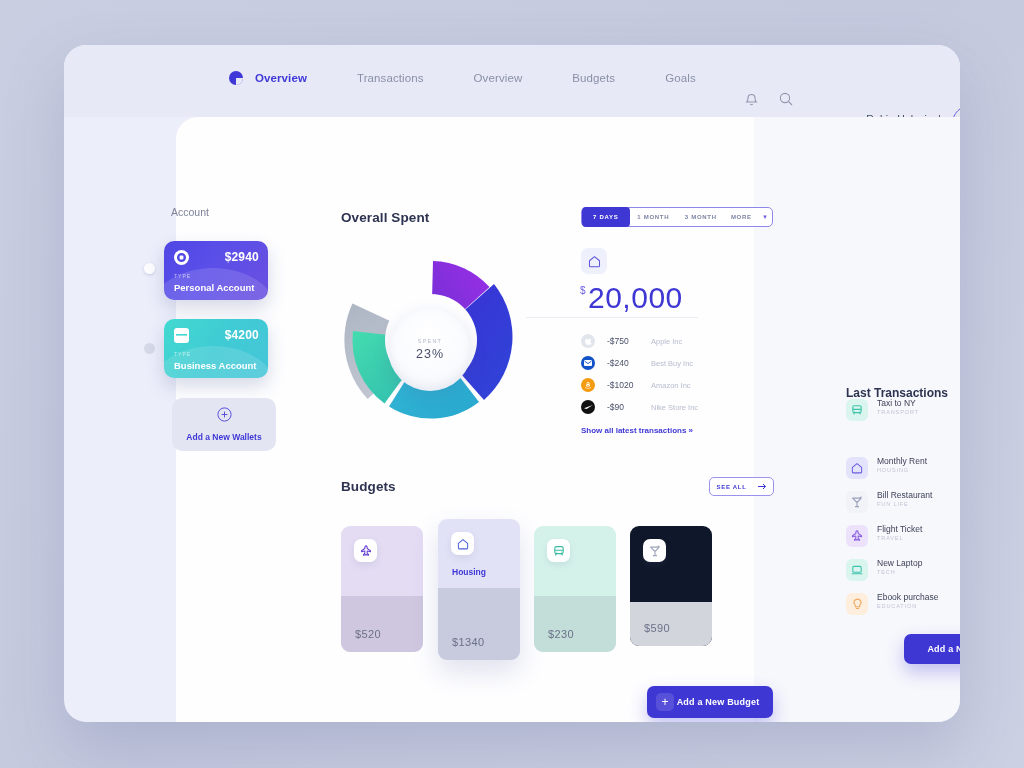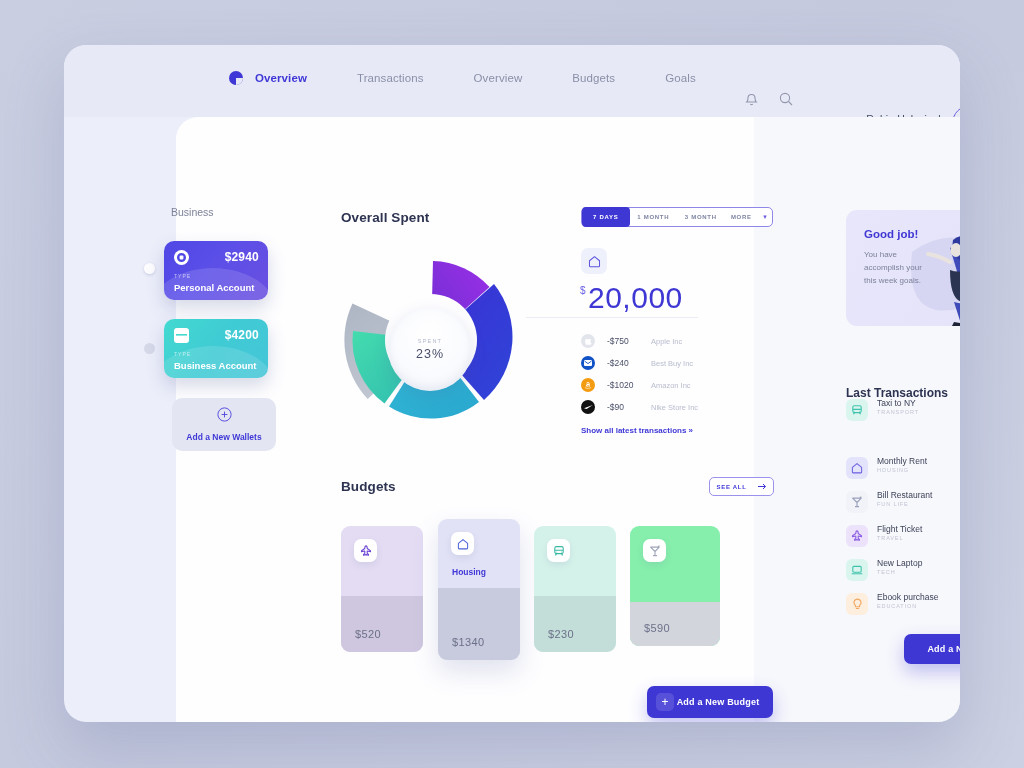--- a/index.html
+++ b/index.html
@@ -238,21 +238,21 @@
           <ellipse cx="17" cy="13.5" rx="6.2" ry="7" fill="#3f4450"></ellipse>
           <path d="M10.5 10 Q16 4 22.5 9.5 Q24 11 22 12 Q16 9 11.5 12.5 Z" fill="#2f3440"></path>
           <ellipse cx="13.6" cy="14.5" rx="1.5" ry="2" fill="#d8dae2"></ellipse>
         </svg>
       </div>
     </div>
 
     <div class="main"></div>
     <div class="right-panel"></div>
 
-    <div class="wallets-label">Business</div>
+    <div class="wallets-label">Account</div>
     <div class="rail-dot a"></div>
     <div class="rail-dot b"></div>
 
     <div class="wcard personal">
       <div class="wave"></div>
       <div class="w-badge">
         <svg width="9" height="9" viewBox="0 0 9 9">
             <circle cx="4.5" cy="4.5" r="4.5" fill="#4f46e5"></circle>
             <rect x="2.6" y="2.6" width="3.8" height="3.8" rx="1" fill="#fff"></rect>
           </svg>
@@ -425,51 +425,35 @@
       <div class="lower" style="height:56px; background:#c3ded8;"></div>
       <div class="b-ico">
         <svg width="12" height="12" viewBox="0 0 12 12" fill="none" stroke="#39b9a4" stroke-width="1.1" stroke-linejoin="round">
           <rect x="1.8" y="1.6" width="8.4" height="7" rx="1.6"></rect>
             <path d="M1.8 5.2h8.4M3.6 7.1h.5M8 7.1h.5M3.5 8.6 2.4 10.4M8.5 8.6l1.1 1.8"></path>
         </svg>
       </div>
       <div class="b-amt">$230</div>
     </div>
 
-    <div class="bcard" style="left:566px; top:481px; width:90px; height:120px; background:#86efac;">
+    <div class="bcard" style="left:566px; top:481px; width:82px; height:120px; background:#0f172a;">
       <div class="lower" style="height:44px; background:#d3d5dd;"></div>
       <div class="b-ico">
         <svg width="12" height="12" viewBox="0 0 12 12" fill="none" stroke="#a0a6ba" stroke-width="1.1" stroke-linejoin="round">
           <path d="M1.6 2.1h8.6L6 6.5z M6 6.5v4M4 10.6h4M8.4 2.1 10.4.7"></path>
         </svg>
       </div>
       <div class="b-amt">$590</div>
     </div>
 
     <div class="btn-primary" style="left:583px; top:641px; width:126px; height:32px;">
       <div class="plus-box">+</div>
       <span style="margin-left:16px;">Add a New Budget</span>
     </div>
 
-    <div class="goodjob">
-      <svg style="position:absolute;left:52px;top:8px;" width="100" height="110" viewBox="0 0 100 110">
-        <path d="M14 34 Q48 10 78 26 Q96 38 84 70 Q70 96 38 92 Q8 86 14 34 Z" fill="#d6d6f2"></path>
-        <path d="M52 30 q14-10 23 2 q8 11 2 22 q-6 10-16 6 z" fill="#3f4bb8"></path>
-        <path d="M55 22 q9-8 17 0 q6 7 1 15 q-6 8-13 4 q-7-6-5-19z" fill="#2e3a9e"></path>
-        <ellipse cx="58" cy="32" rx="5.5" ry="7" fill="#e9e3df"></ellipse>
-        <path d="M52 52 q10 4 19-2 l7 30 q-4 6-14 4 q-12-3-12-32z" fill="#2b3450"></path>
-        <path d="M56 84 q10 3 18-1 l-2 22 -9 1 z" fill="#3f4bb8"></path>
-        <path d="M70 84 q6 2 10 0 l4 22 -8 2 z" fill="#8c93c9"></path>
-        <path d="M30 36 q12 2 22 8" stroke="#e9e3df" stroke-width="4" fill="none" stroke-linecap="round"></path>
-        <path d="M56 104 l12 2 -1 4 -13-2z" fill="#1e2437"></path>
-        <path d="M74 106 l12 2 -1 4 -13-2z" fill="#1e2437"></path>
-      </svg>
-      <div class="gj-title">Good job!</div>
-      <div class="gj-text">You have accomplish your this week goals.</div>
-    </div>
 
     <div class="lt-title">Last Transactions</div>
 
     <div class="trow" style="top:352px;">
       <div class="t-ico" style="background:#d9f5ee;">
         <svg width="12" height="12" viewBox="0 0 12 12" fill="none" stroke="#3fc3ad" stroke-width="1.1" stroke-linejoin="round">
             <rect x="1.8" y="1.8" width="8.4" height="6.8" rx="1.5"></rect>
             <path d="M1.8 5.4h8.4M3.6 7.2h.4M8 7.2h.4M3.5 8.6 2.5 10.3M8.5 8.6l1 1.7"></path>
           </svg>
       </div>

